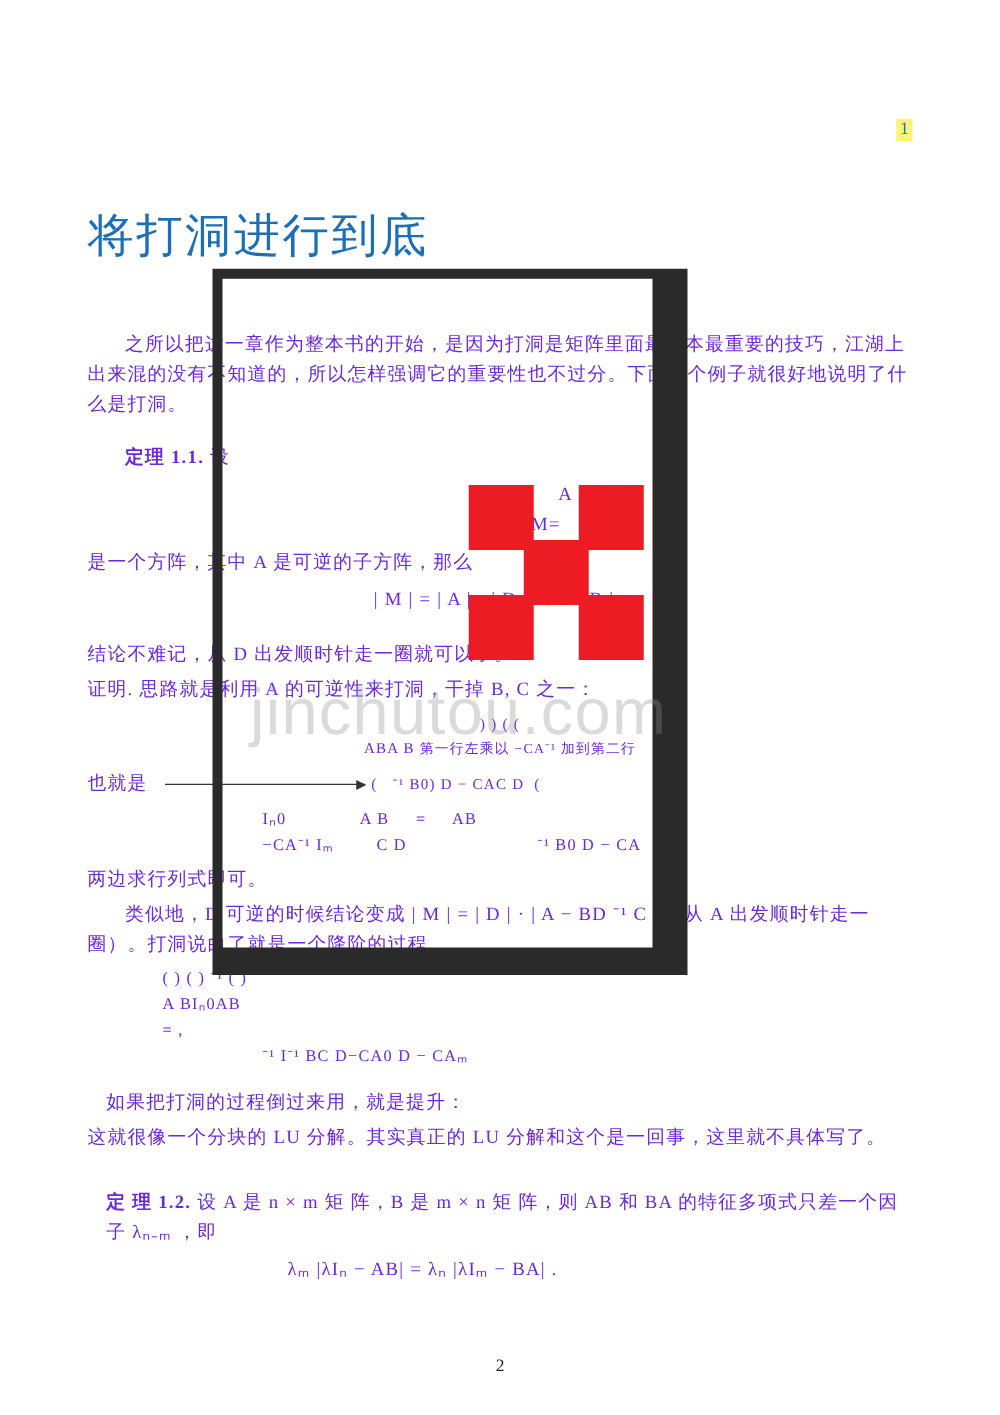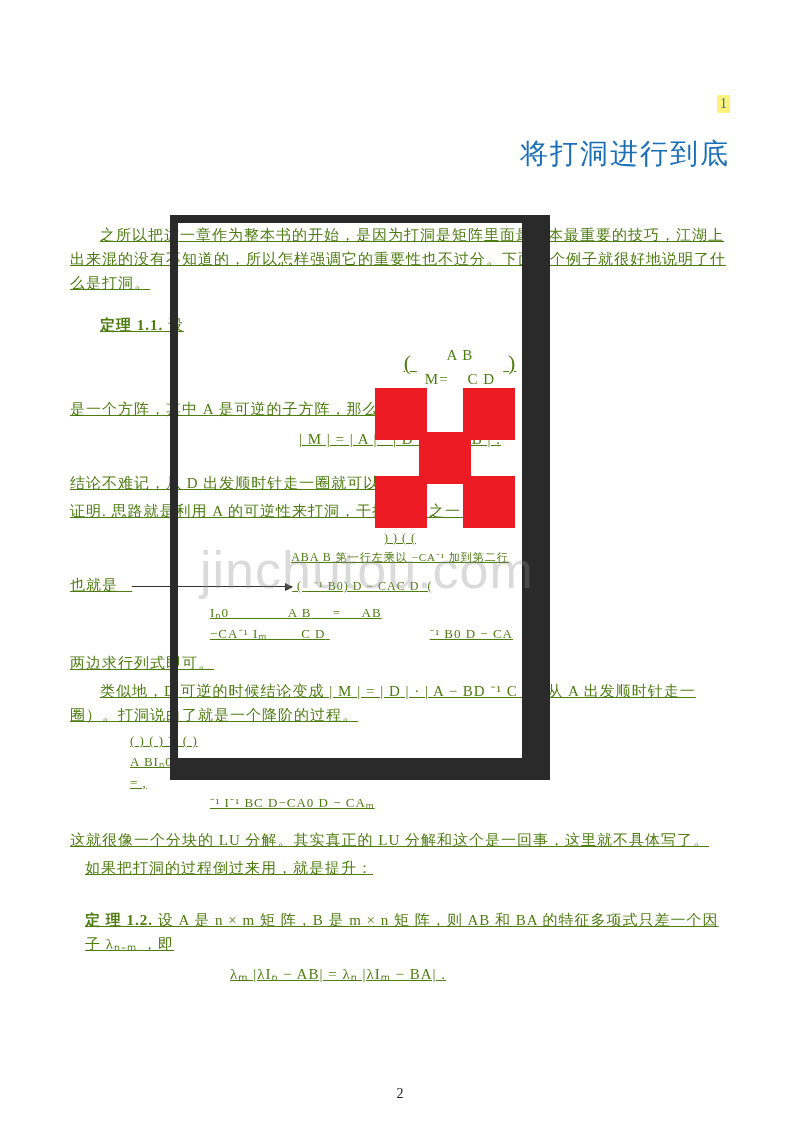--- a/index.html
+++ b/index.html
@@ -21,32 +21,30 @@
     position: absolute;
     top: 95px;
     right: 70px;
     color: #1e6fbf;
     background: #fff27a;
     padding: 1px 3px;
     font-size: 14px;
   }
   .title {
     color: #1b6fb6;
-    font-size: 28px;
+    font-size: 37px;
     font-weight: normal;
-    margin: 55px 0 50px 0;
+    margin: 84px 0 50px 0;
     letter-spacing: 2px;
-    text-align: right;
   }
   .body-text {
-    color: #4d7c0f;
+    color: #6d28d9;
     font-size: 15px;
     line-height: 1.6;
     letter-spacing: 1px;
-    text-decoration: underline;
   }
   .indent { text-indent: 2em; }
   .theorem-label { font-weight: bold; }
   .math-block {
     text-align: center;
     margin: 6px 0;
     font-family: "Times New Roman", serif;
   }
   .page-num-bottom {
     position: absolute;
@@ -193,23 +191,23 @@
 
     <div style="margin-left:60px; font-size:13px;">
       <div>( ) ( ) ⁻¹ ( )</div>
       <div>A BIₙ0AB</div>
       <div>= ,</div>
       <div style="margin-left:80px;">⁻¹ I⁻¹ BC D−CA0 D − CAₘ</div>
     </div>
 
     <div class="small-gap"></div>
 
+    <div class="para" style="margin-left:1em;">如果把打洞的过程倒过来用，就是提升：</div>
+
     <div class="para">这就很像一个分块的 LU 分解。其实真正的 LU 分解和这个是一回事，这里就不具体写了。</div>
-
-    <div class="para" style="margin-left:1em;">如果把打洞的过程倒过来用，就是提升：</div>
 
     <div class="small-gap"></div>
       <div class="small-gap"></div>
 
     <div class="para" style="margin-left:1em;">
       <span class="theorem-label">定 理 1.2.</span>
       <span>设 A 是 n × m 矩 阵，B 是 m × n 矩 阵，则 AB 和 BA 的特征多项式只差一个因子 λₙ₋ₘ ，即</span>
     </div>
 
     <div class="math-block" style="text-align:left; margin-left:160px;">λₘ |λIₙ − AB| = λₙ |λIₘ − BA| .</div>

